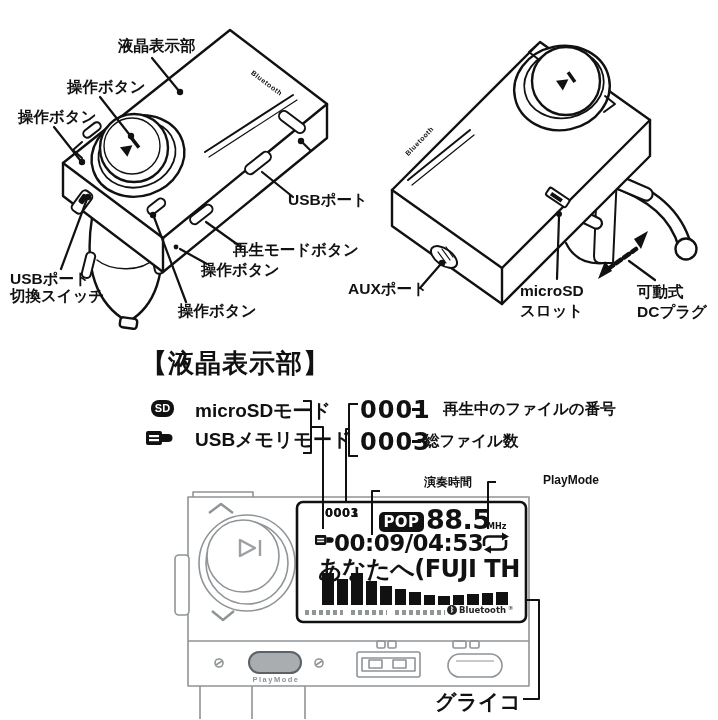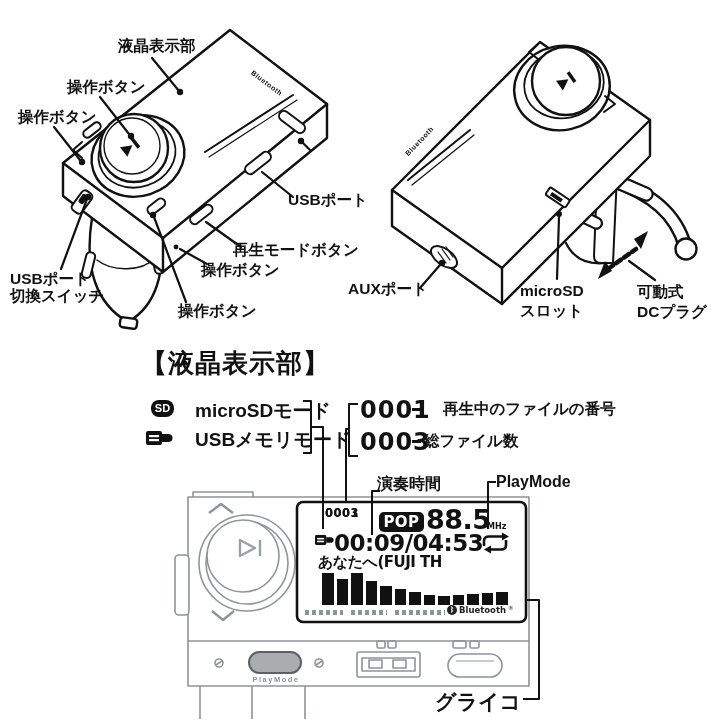--- a/index.html
+++ b/index.html
@@ -4,40 +4,40 @@
 <style>
   html,body{margin:0;padding:0;background:#fff;}
   .canvas{position:relative;width:718px;height:720px;background:#fff;overflow:hidden;
           font-family:"Liberation Sans","DejaVu Sans",sans-serif;color:#111;}
   svg.art{position:absolute;left:0;top:0;}
   .lbl{position:absolute;font-size:15.5px;font-weight:700;white-space:nowrap;line-height:16.5px;}
   .heading{position:absolute;font-size:26px;font-weight:800;letter-spacing:1px;white-space:nowrap;}
   .legend-t{position:absolute;font-size:19px;font-weight:700;white-space:nowrap;margin-left:18px;}
   .val{position:absolute;font-size:24px;font-weight:800;letter-spacing:1px;white-space:nowrap;font-family:"DejaVu Sans",sans-serif;}
   .desc{position:absolute;font-size:15.5px;font-weight:700;white-space:nowrap;}
-  .sub{position:absolute;font-size:16px;font-weight:700;white-space:nowrap;}
+  .sub{position:absolute;font-size:12px;font-weight:700;white-space:nowrap;margin-left:47px;}
   .guraiko{position:absolute;font-size:21px;font-weight:800;white-space:nowrap;}
   .dash{position:absolute;width:9px;height:2.5px;background:#111;}
   .sdbadge{position:absolute;left:151px;top:400px;width:23px;height:17px;background:#111;color:#fff;
            border-radius:8px;font-size:11px;font-weight:700;line-height:17px;text-align:center;}
   .usbbadge{position:absolute;left:146px;top:429px;}
   .brand{position:absolute;font-size:7px;font-weight:700;letter-spacing:.5px;transform-origin:left top;white-space:nowrap;}
   
   .lcd{position:absolute;left:297px;top:502px;width:229px;height:120px;overflow:hidden;
        font-family:"DejaVu Sans",sans-serif;}
   .lcd *{position:absolute;}
   .filestack{left:28px;top:6px;font-size:11.5px;font-weight:800;line-height:10.5px;letter-spacing:.5px;}
   .pop{left:82px;top:10px;width:45px;height:20px;background:#111;color:#fff;border-radius:5px;
        font-size:15px;font-weight:800;line-height:20px;text-align:center;letter-spacing:.5px;}
   .freq{left:129px;top:2px;font-size:27px;font-weight:800;letter-spacing:-.5px;}
   .mhz{left:190px;top:20px;font-size:8px;font-weight:700;}
   .lcd-usb{left:18px;top:31px;}
   .time{left:37px;top:28px;font-size:23px;font-weight:800;letter-spacing:-.5px;}
   .repeat{left:181px;top:30px;}
-  .title{left:21px;top:51px;font-size:15px;font-weight:800;white-space:nowrap;letter-spacing:-.5px;}
+  .title{left:21px;top:51px;font-size:24px;font-weight:800;white-space:nowrap;letter-spacing:-.5px;}
   .eqbars{left:25px;top:71px;height:32px;display:flex;align-items:flex-end;gap:3px;}
   .eqbars div{position:static;width:11.5px;background:#111;}
   .microtext{left:8px;top:108px;display:flex;gap:8px;}
   .microtext span{position:static;height:4.5px;background:repeating-linear-gradient(90deg,#8f9497 0 4px,rgba(0,0,0,0) 4px 7px);}
   .btmark{left:150px;top:103px;display:flex;gap:2px;align-items:center;}
   .btcirc{position:static;width:10px;height:10px;border-radius:50%;background:#222;color:#fff;
           font-size:7px;line-height:10px;text-align:center;font-weight:700;}
   .btword{position:static;font-size:8.5px;font-weight:700;color:#222;}
   .reg{position:static;font-size:5.5px;color:#222;align-self:flex-start;}
   .pillprint{position:absolute;left:239px;top:675px;width:74px;text-align:center;font-size:7.5px;

